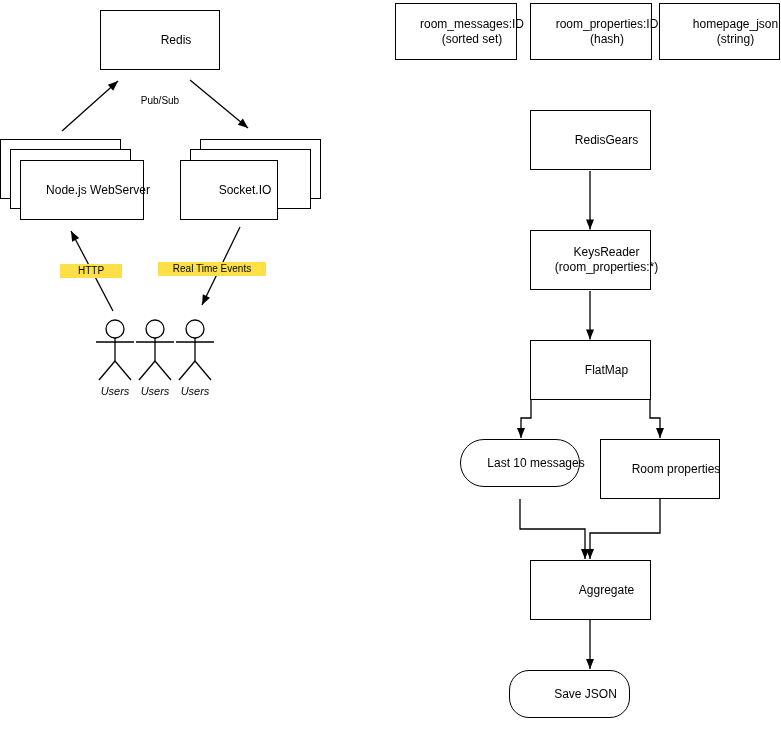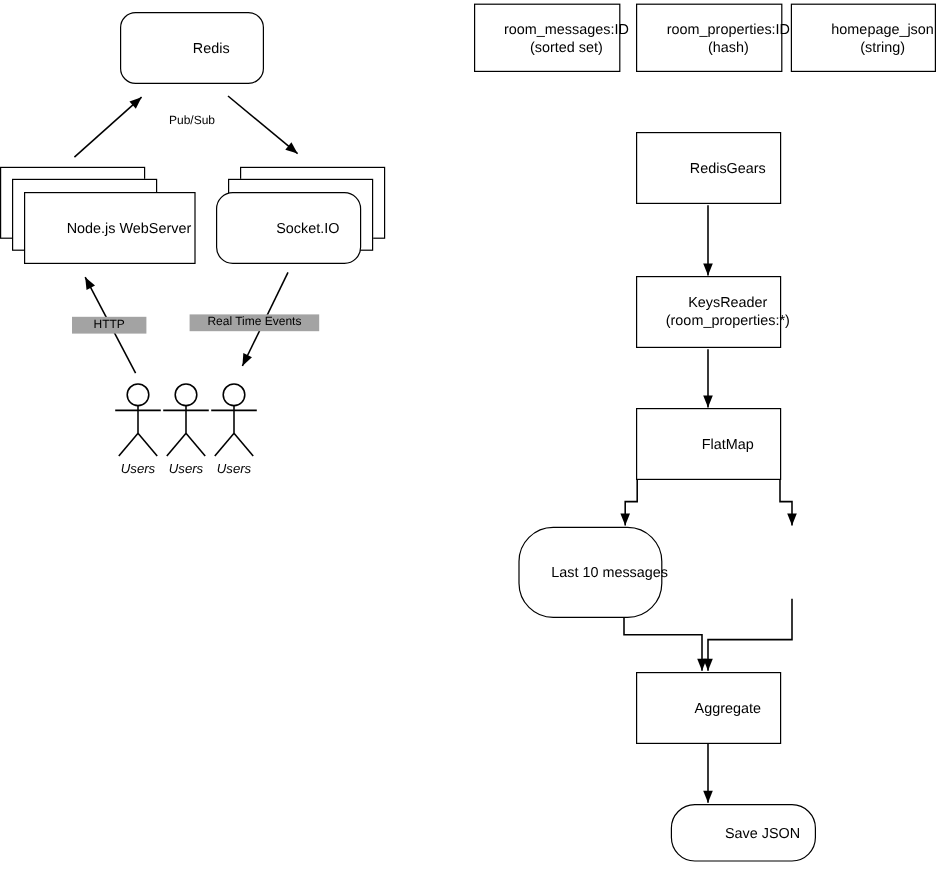--- a/index.html
+++ b/index.html
@@ -35,21 +35,21 @@
   }
   .box span { display: block; white-space: nowrap; padding-left: 32px; }
   .edge-label {
     position: absolute;
     font-size: 10px;
     line-height: 14px;
     text-align: center;
     z-index: 3;
     white-space: nowrap;
   }
-  .edge-label.on-line { background: #a3a3a3; padding: 0 1px; }
+  .edge-label.on-line { background: #fde047; padding: 0 1px; }
   .user-label {
     position: absolute;
     width: 40px;
     font-size: 11px;
     line-height: 13px;
     text-align: center;
     z-index: 3;
     font-style: italic;
   }
 </style>
@@ -99,33 +99,33 @@
       <g>
         <circle cx="195" cy="329" r="9"></circle>
         <line x1="176" y1="342" x2="214" y2="342"></line>
         <line x1="195" y1="338" x2="195" y2="361"></line>
         <line x1="195" y1="361" x2="179" y2="380"></line>
         <line x1="195" y1="361" x2="211" y2="380"></line>
       </g>
     </g>
   </svg>
 
-  <div class="box" style="left:100px; top:10px; width:120px; height:60px;border-radius:13px;">
+  <div class="box" style="left:100px; top:10px; width:120px; height:60px;">
     <span>Redis</span>
   </div>
 
   <div class="stack-layer" style="left:0px; top:139px; width:121px; height:60px;"></div>
   <div class="stack-layer" style="left:10px; top:149px; width:121px; height:60px;"></div>
-  <div class="box" style="left:20px; top:160px; width:143px; height:60px;">
+  <div class="box" style="left:20px; top:160px; width:124px; height:60px;">
     <span>Node.js WebServer</span>
   </div>
 
   <div class="stack-layer" style="left:200px; top:139px; width:121px; height:60px;"></div>
   <div class="stack-layer" style="left:190px; top:149px; width:121px; height:60px;"></div>
-  <div class="box" style="left:180px; top:160px; width:121px; height:60px;border-radius:14px;">
+  <div class="box" style="left:180px; top:160px; width:98px; height:60px;">
     <span>Socket.IO</span>
   </div>
 
   <div class="edge-label" style="left:125px; top:94px; width:70px;">Pub/Sub</div>
   <div class="edge-label on-line" style="left:60px; top:264px; width:60px;">HTTP</div>
   <div class="edge-label on-line" style="left:158px; top:262px; width:106px;">Real Time Events</div>
 
   <div class="user-label" style="left:95px;  top:385px;">Users</div>
   <div class="user-label" style="left:135px; top:385px;">Users</div>
   <div class="user-label" style="left:175px; top:385px;">Users</div>
@@ -149,26 +149,29 @@
 
   <div class="box" style="left:530px; top:230px; width:121px; height:60px;align-items:center;">
     <span>KeysReader</span>
     <span>(room_properties:*)</span>
   </div>
 
   <div class="box" style="left:530px; top:340px; width:121px; height:60px;">
     <span>FlatMap</span>
   </div>
 
-  <div class="box" style="left:432px; top:439px; width:120px; height:76px;border-radius:29px;">
+  <div class="box" style="left:460px; top:439px; width:120px; height:48px;border-radius:29px;">
     <span>Last 10 messages</span>
   </div>
 
+  <div class="box" style="left:600px; top:439px; width:120px; height:60px;">
+    <span>Room properties</span>
+  </div>
 
   <div class="box" style="left:530px; top:560px; width:121px; height:60px;">
     <span>Aggregate</span>
   </div>
 
-  <div class="box" style="left:559px; top:670px; width:121px; height:48px;border-radius:20px;">
+  <div class="box" style="left:509px; top:670px; width:121px; height:48px;border-radius:20px;">
     <span>Save JSON</span>
   </div>
 
 </div>
 
 </body></html>

